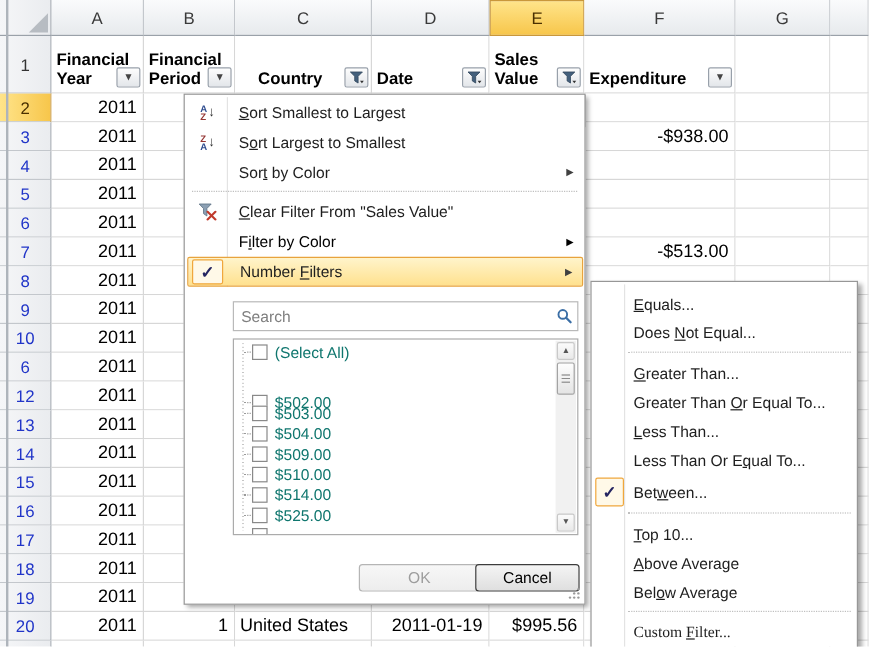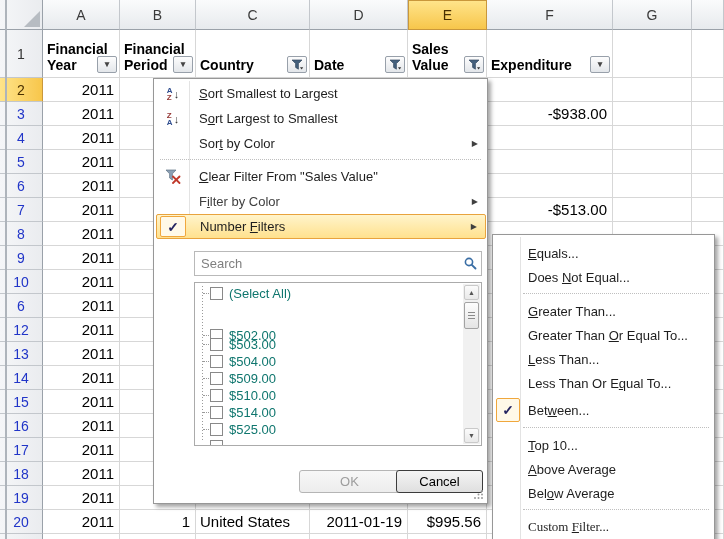--- a/index.html
+++ b/index.html
@@ -35,21 +35,21 @@
   #cursor-bar{position:absolute;left:484px;top:79px;width:4px;height:27px;background:#000;z-index:15;}
 
   
   #filter-panel{position:absolute;left:153px;top:78px;width:335px;height:426px;background:#fff;
     border:1px solid #979797;box-shadow:3px 3px 4px rgba(0,0,0,0.35);z-index:20;font-size:13px;color:#1E1E1E;}
   #menu-gutter-line{position:absolute;left:35px;top:2px;height:158px;width:1px;background:#E3E3E3;}
   .mi{position:absolute;left:2px;width:330px;height:25px;display:flex;align-items:center;}
   .mi .ic{position:absolute;left:4px;width:26px;display:flex;align-items:center;justify-content:center;}
   .mi .lbl{position:absolute;left:43px;white-space:nowrap;}
   .mi .sub{position:absolute;right:8px;font-size:8px;color:#404040;}
-  .mi.dis .lbl,.mi.dis .sub{color:#404040;}
+  .mi.dis .lbl,.mi.dis .sub{color:#000000;}
   .mi.hl{border:1px solid #E8A33D;border-radius:2px;background:linear-gradient(#FFF4CB,#FFE18E);}
   .chkbox{position:absolute;left:3px;top:1px;bottom:1px;width:26px;border:1px solid #F0A73C;border-radius:2px;
     background:#FFF9E8;display:flex;align-items:center;justify-content:center;
     color:#252561;font-weight:bold;font-size:14px;}
   .msep{position:absolute;left:6px;right:6px;border-top:1px dotted #BFBFBF;}
   .sorticon{display:flex;align-items:center;}
   .sorticon .col{display:flex;flex-direction:column;font-weight:bold;font-size:8px;line-height:7px;}
   .sorticon .la{color:#2F4D8F;} .sorticon .lz{color:#943634;}
   .sorticon .ar{font-size:11px;color:#303030;margin-left:1px;}
 
@@ -114,21 +114,21 @@
           <div class="dd">▾</div>
         </div>
       </div>
       <div class="hc" style="left: 120px; width: 76px;">
         <div class="hlabel">Financial Period</div>
         <div class="hbtn">
           <div class="dd">▾</div>
         </div>
       </div>
       <div class="hc" style="left: 196px; width: 114px;">
-        <div class="hlabel" style="right: 24px;">Country</div>
+        <div class="hlabel" style="right: 24px; margin-left: 15px;">Country</div>
         <div class="hbtn">
           <svg width="13" height="12" viewBox="0 0 13 12">
             <path d="M1 1 H11 L7.4 4.6 V10.2 L4.6 8.4 V4.6 Z" fill="#44607C" stroke="#33495E" stroke-width="0.7"></path>
             <path d="M9 8.2 H12.2 L10.6 10.4 Z" fill="#333"></path>
           </svg>
         </div>
       </div>
       <div class="hc" style="left: 310px; width: 98px;">
         <div class="hlabel" style="right: 24px;">Date</div>
         <div class="hbtn">

